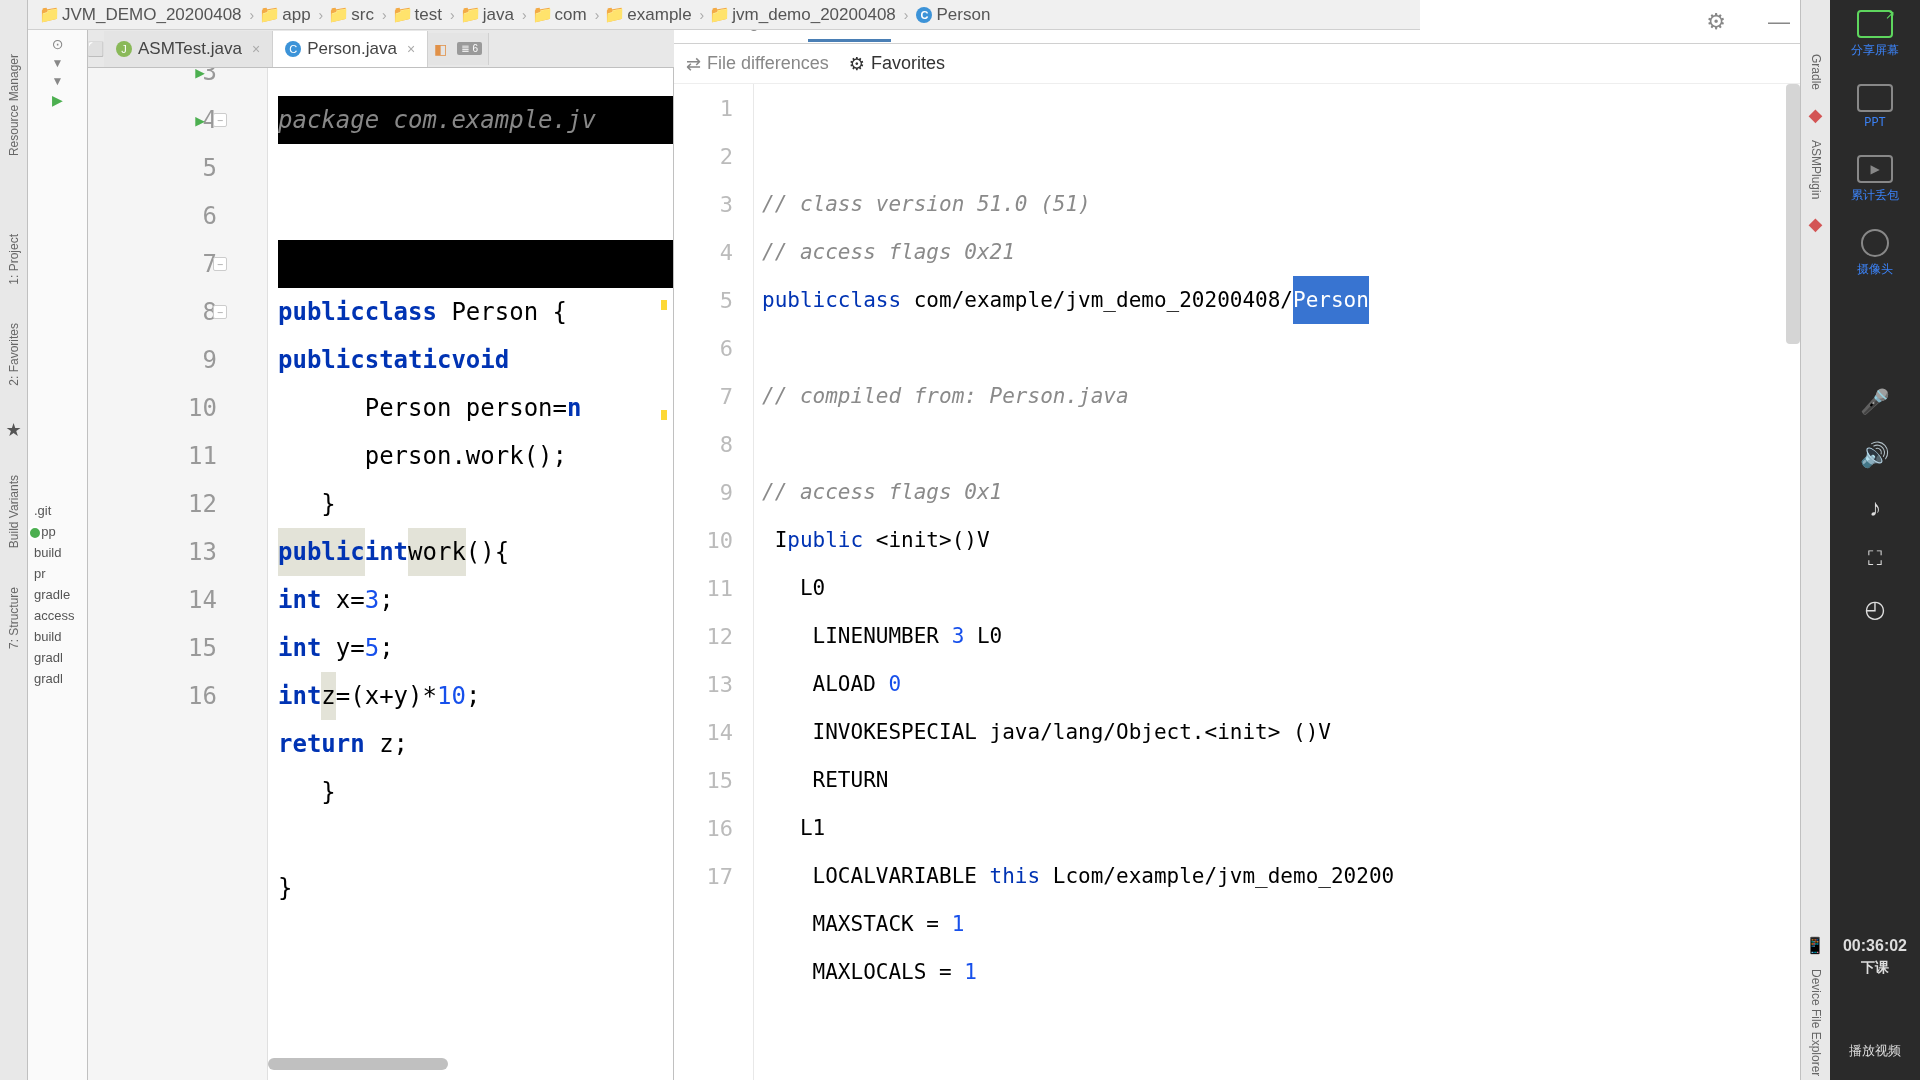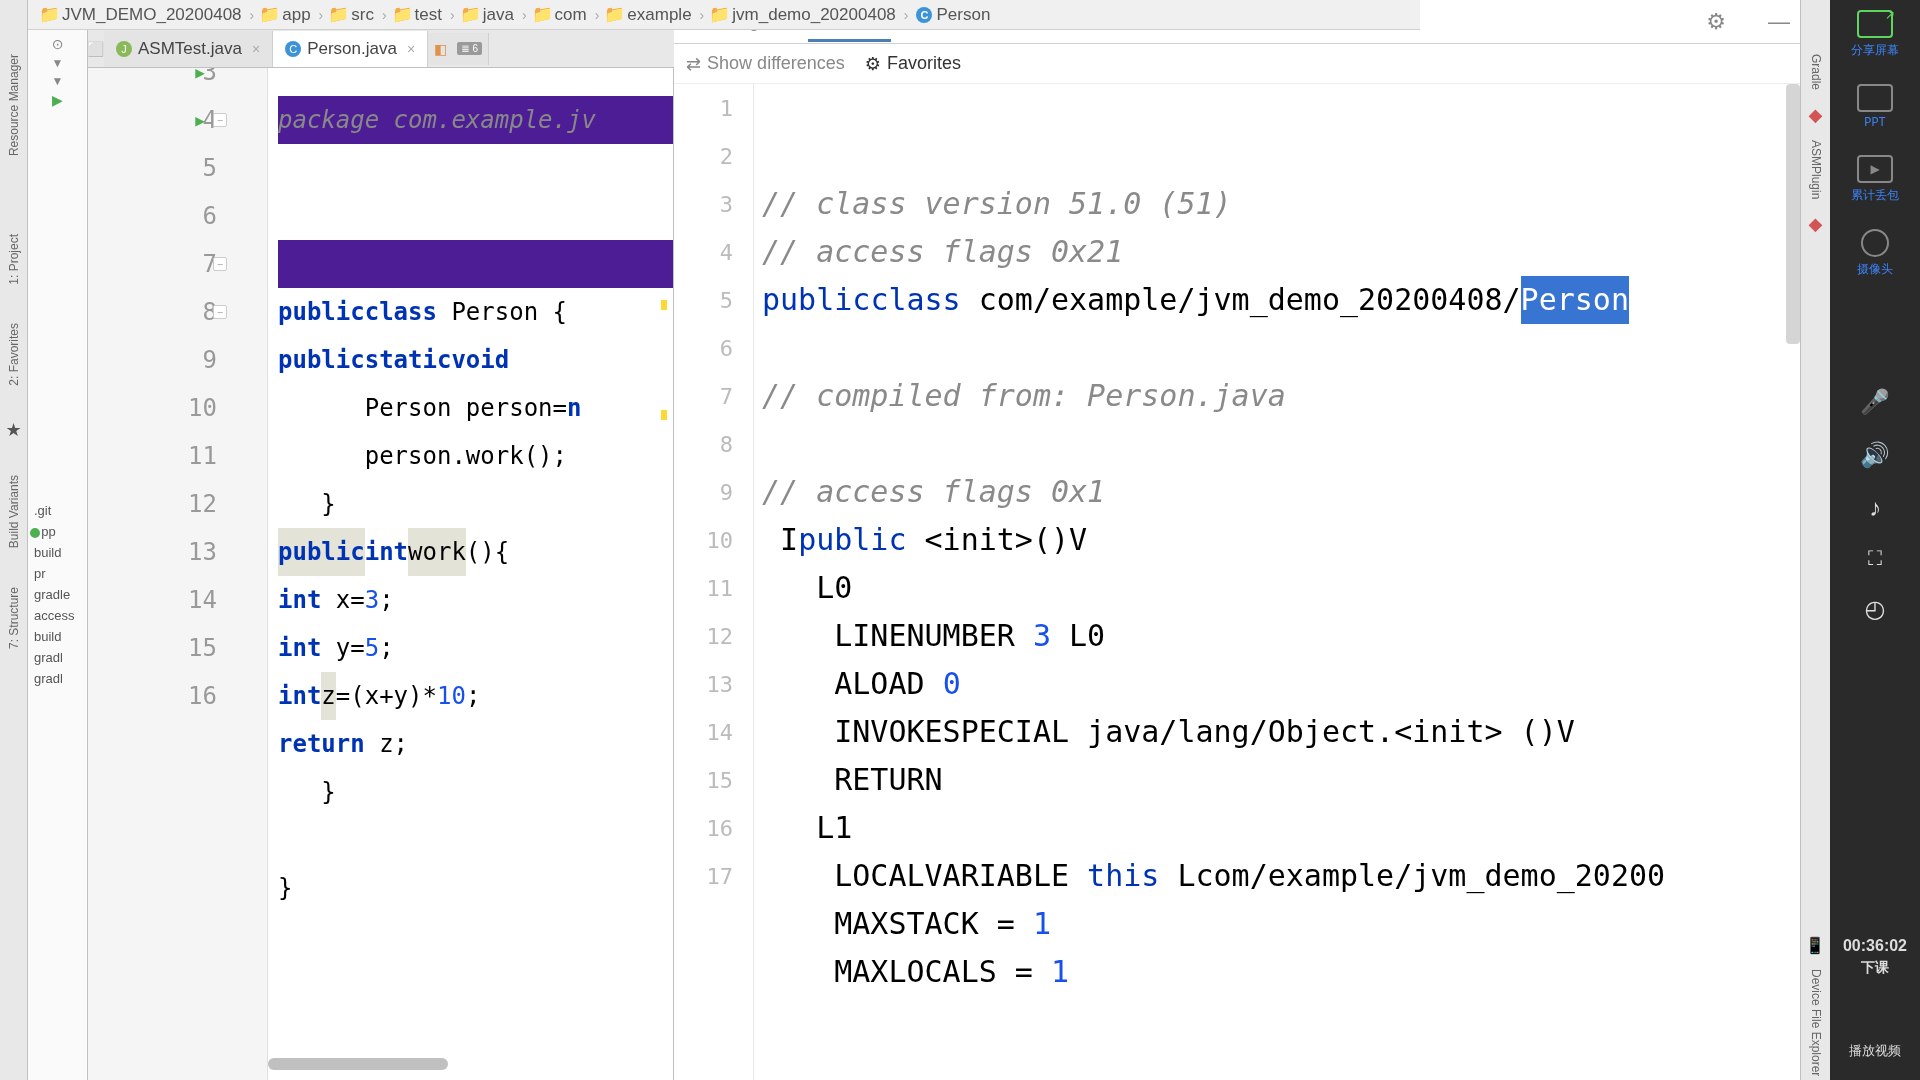--- a/index.html
+++ b/index.html
@@ -39,21 +39,21 @@
 
 .code-editor { width: 586px; display: flex; background: #fff; border-right: 1px solid #c0c0c0; position: relative; }
 .gutter { width: 180px; background: #f5f5f5; border-right: 1px solid #e0e0e0; }
 .line-numbers { font-family: "Consolas", monospace; font-size: 24px; color: #999; text-align: right; padding-right: 50px; }
 .line-num { height: 48px; display: flex; align-items: center; justify-content: flex-end; position: relative; }
 .line-run { position: absolute; right: 12px; color: #4caf50; font-size: 16px; }
 .line-fold { position: absolute; right: -10px; color: #aaa; background: #fff; border: 1px solid #ccc; width: 14px; height: 14px; font-size: 10px; display: inline-flex; align-items: center; justify-content: center; border-radius: 2px; }
 .code-content { flex: 1; font-family: "Consolas", monospace; font-size: 24px; line-height: 48px; padding-left: 10px; white-space: pre; overflow: hidden; }
 .code-line { height: 48px; display: flex; align-items: center; }
 .kw { color: #0033b3; font-weight: bold; }
-.yellow-bg { background: #4c1d95; }
+.yellow-bg { background: #000000; }
 .num { color: #1750eb; }
 .highlight { background: #e3e3d8; }
 .code-scroll { position: absolute; bottom: 10px; left: 180px; height: 12px; width: 180px; background: #c0c0c0; border-radius: 6px; }
 .code-marker { position: absolute; right: 6px; width: 6px; height: 10px; }
 .marker-yellow { background: #fdd835; }
 
 
 .bytecode-panel { flex: 1; display: flex; flex-direction: column; background: #fff; }
 .asm-header { height: 44px; display: flex; align-items: center; border-bottom: 1px solid #d0d0d0; padding: 0 10px; gap: 30px; font-size: 18px; }
 .asm-label { color: #888; }
@@ -62,21 +62,21 @@
 .asm-gear { margin-left: auto; color: #888; font-size: 22px; }
 .asm-min { color: #888; font-size: 22px; margin-left: 12px; }
 
 .asm-toolbar { height: 40px; display: flex; align-items: center; padding: 0 12px; gap: 20px; font-size: 18px; border-bottom: 1px solid #eee; }
 .asm-tool { display: flex; align-items: center; gap: 6px; color: #888; }
 .asm-tool.enabled { color: #333; }
 
 .bytecode-area { flex: 1; display: flex; overflow: hidden; }
 .bc-gutter { width: 80px; background: #fff; border-right: 1px solid #e8e8e8; }
 .bc-line-num { font-family: "Consolas", monospace; font-size: 22px; color: #bbb; text-align: right; padding-right: 20px; height: 48px; display: flex; align-items: center; justify-content: flex-end; }
-.bc-content { flex: 1; font-family: "Consolas", monospace; font-size: 30px; line-height: 48px; padding-left: 8px; white-space: pre; overflow: hidden; position: relative; }
+.bc-content { flex: 1; font-family: "Consolas", monospace; font-size: 21px; line-height: 48px; padding-left: 8px; white-space: pre; overflow: hidden; position: relative; }
 .bc-line { height: 48px; display: flex; align-items: center; }
 .comment { color: #8a8a8a; font-style: italic; }
 .bc-kw { color: #0033b3; }
 .bc-num { color: #1750eb; }
 .sel { background: #3874d1; color: #fff; }
 .bc-vscroll { position: absolute; top: 0; right: 0; width: 14px; height: 260px; background: #d5d5d5; border-radius: 4px; }
 
 
 .right-sidebar { width: 30px; background: #e8e8e8; border-left: 1px solid #c0c0c0; display: flex; flex-direction: column; align-items: center; padding-top: 50px; gap: 10px; }
 
@@ -225,21 +225,21 @@
       <span class="asm-label">ASMPlugin:</span>
       <span class="asm-tab active">Bytecode</span>
       <span class="asm-tab">ASMified</span>
       <span class="asm-tab">Groovified</span>
       <span class="asm-gear">⚙</span>
       <span class="asm-min">—</span>
     </div>
     <div class="asm-toolbar">
       <span class="asm-tool">
           <span>⇄</span>
-          <span>Show differences</span>
+          <span>File differences</span>
         </span>
       <span class="asm-tool enabled">
           <span>⚙</span>
           <span>Favorites</span>
         </span>
     </div>
     <div class="bytecode-area">
       <div class="bc-gutter" id="bc-gutter">
           <div class="bc-line-num">1</div>
           <div class="bc-line-num">2</div>

